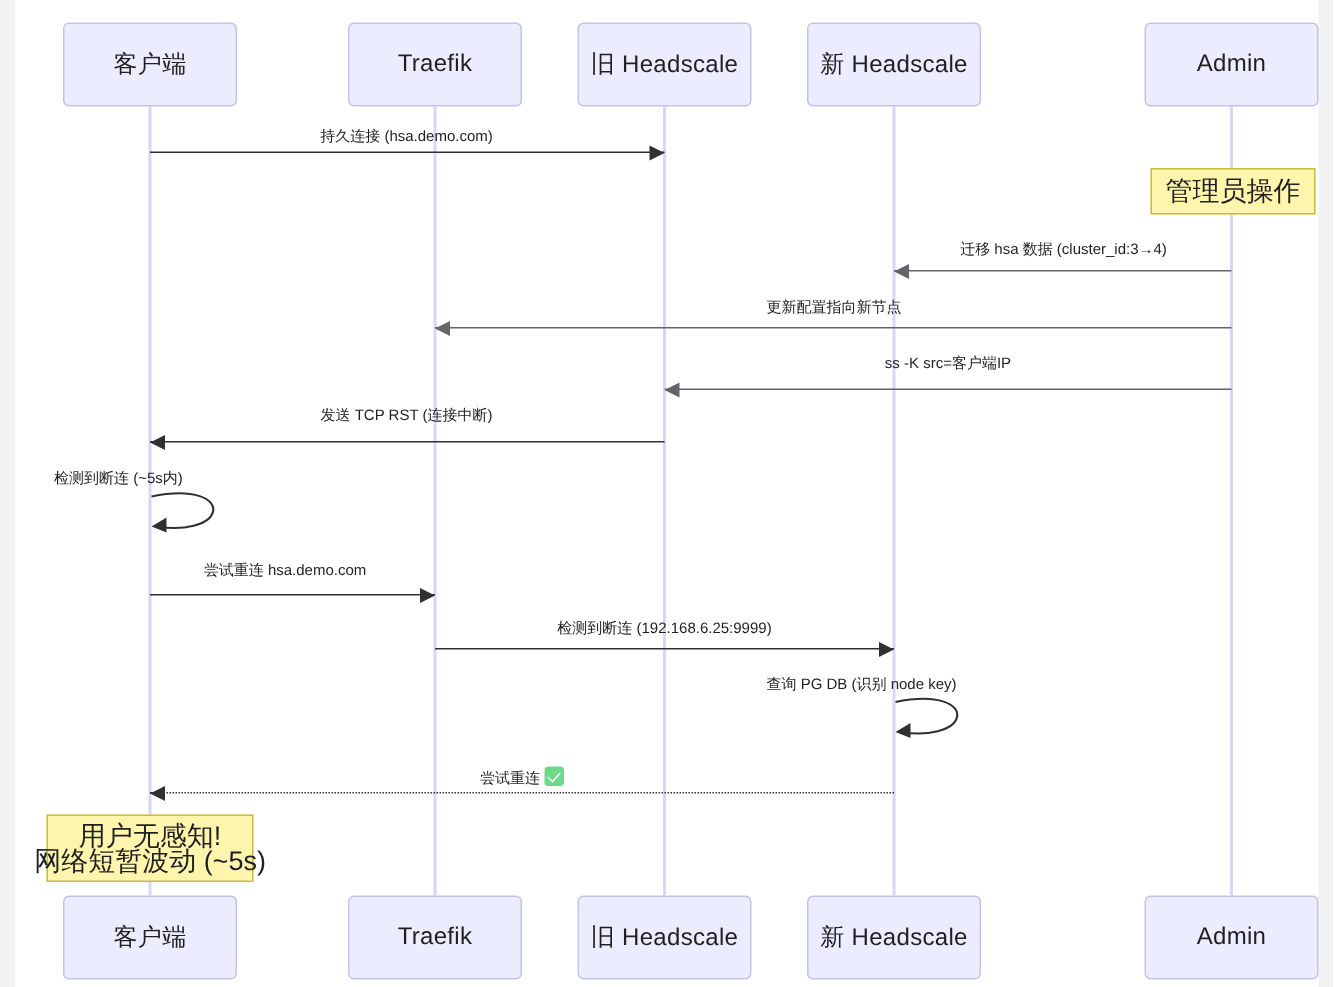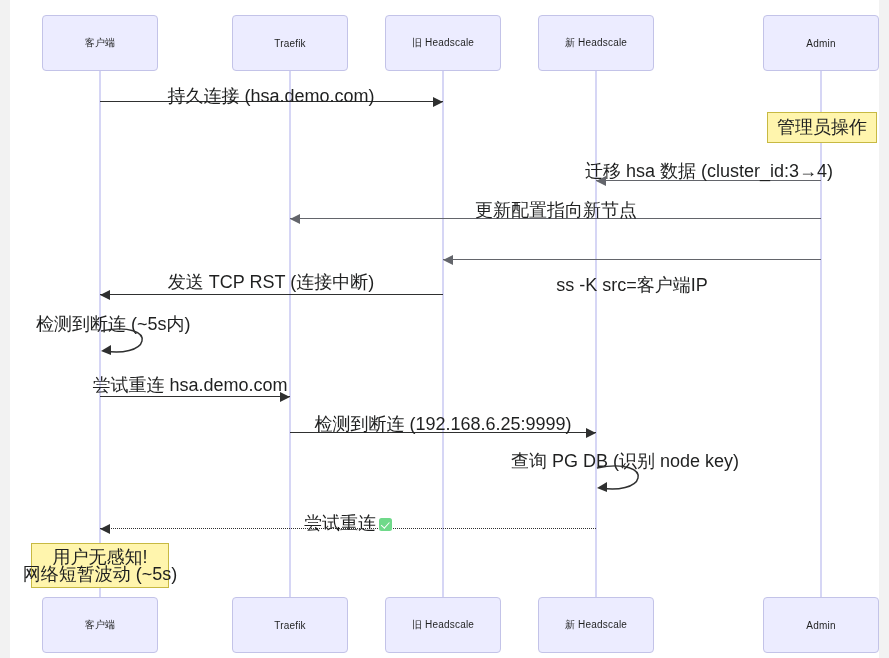--- a/index.html
+++ b/index.html
@@ -36,21 +36,21 @@
   .participant {
     position: absolute;
     box-sizing: border-box;
     background: #ececff;
     border: 1px solid #c3c3e8;
     border-radius: 4px;
     display: flex;
     align-items: center;
     justify-content: center;
     color: #1f2020;
-    font-size: 10px;
+    font-size: 16px;
     letter-spacing: 0.2px;
   }
 
   .msg-line {
     position: absolute;
     height: 0;
     border-top: 1.4px solid #2f3030;
   }
   .msg-line.dotted {
     border-top: 1.6px dotted #2f3030;
@@ -72,21 +72,21 @@
   .arrow-head.left {
     border-right: 10px solid #2f3030;
   }
   .arrow-head.left.grey {
     border-right: 10px solid #63656b;
   }
 
   .msg-label {
     position: absolute;
     color: #1f2020;
-    font-size: 18px;
+    font-size: 10px;
     white-space: nowrap;
     transform: translateX(-50%);
   }
   .msg-label.left-anchor {
     transform: none;
   }
 
   .selfloop {
     position: absolute;
   }
@@ -188,21 +188,21 @@
       <div class="arrow-head right" style="top: 97px; left: 433px;"></div>
       <div class="msg-label" style="left: 271px; top: 84px;"><span>持久连接 (hsa.demo.com)</span></div>
       <div class="msg-line grey" style="left: 596px; top: 180px; width: 225px;"></div>
       <div class="arrow-head left grey" style="top: 176px; left: 596px;"></div>
       <div class="msg-label" style="left: 709px; top: 159px;"><span>迁移 hsa 数据 (cluster_id:3→4)</span></div>
       <div class="msg-line grey" style="left: 290px; top: 218px; width: 531px;"></div>
       <div class="arrow-head left grey" style="top: 214px; left: 290px;"></div>
       <div class="msg-label" style="left: 556px; top: 198px;"><span>更新配置指向新节点</span></div>
       <div class="msg-line grey" style="left: 443px; top: 259px; width: 378px;"></div>
       <div class="arrow-head left grey" style="top: 255px; left: 443px;"></div>
-      <div class="msg-label" style="left: 632px; top: 235px; margin-top: 38px;"><span>ss -K src=客户端IP</span></div>
+      <div class="msg-label" style="left: 632px; top: 235px;"><span>ss -K src=客户端IP</span></div>
       <div class="msg-line" style="left: 100px; top: 294px; width: 343px;"></div>
       <div class="arrow-head left" style="top: 290px; left: 100px;"></div>
       <div class="msg-label" style="left: 271px; top: 270px;"><span>发送 TCP RST (连接中断)</span></div>
       <div class="msg-line" style="left: 100px; top: 396px; width: 190px;"></div>
       <div class="arrow-head right" style="top: 392px; left: 280px;"></div>
       <div class="msg-label" style="left: 190px; top: 373px;"><span>尝试重连 hsa.demo.com</span></div>
       <div class="msg-line" style="left: 290px; top: 432px; width: 306px;"></div>
       <div class="arrow-head right" style="top: 428px; left: 586px;"></div>
       <div class="msg-label" style="left: 443px; top: 412px;"><span>检测到断连 (192.168.6.25:9999)</span></div>
       <div class="msg-line dotted" style="left: 100px; top: 528px; width: 496px;"></div>

